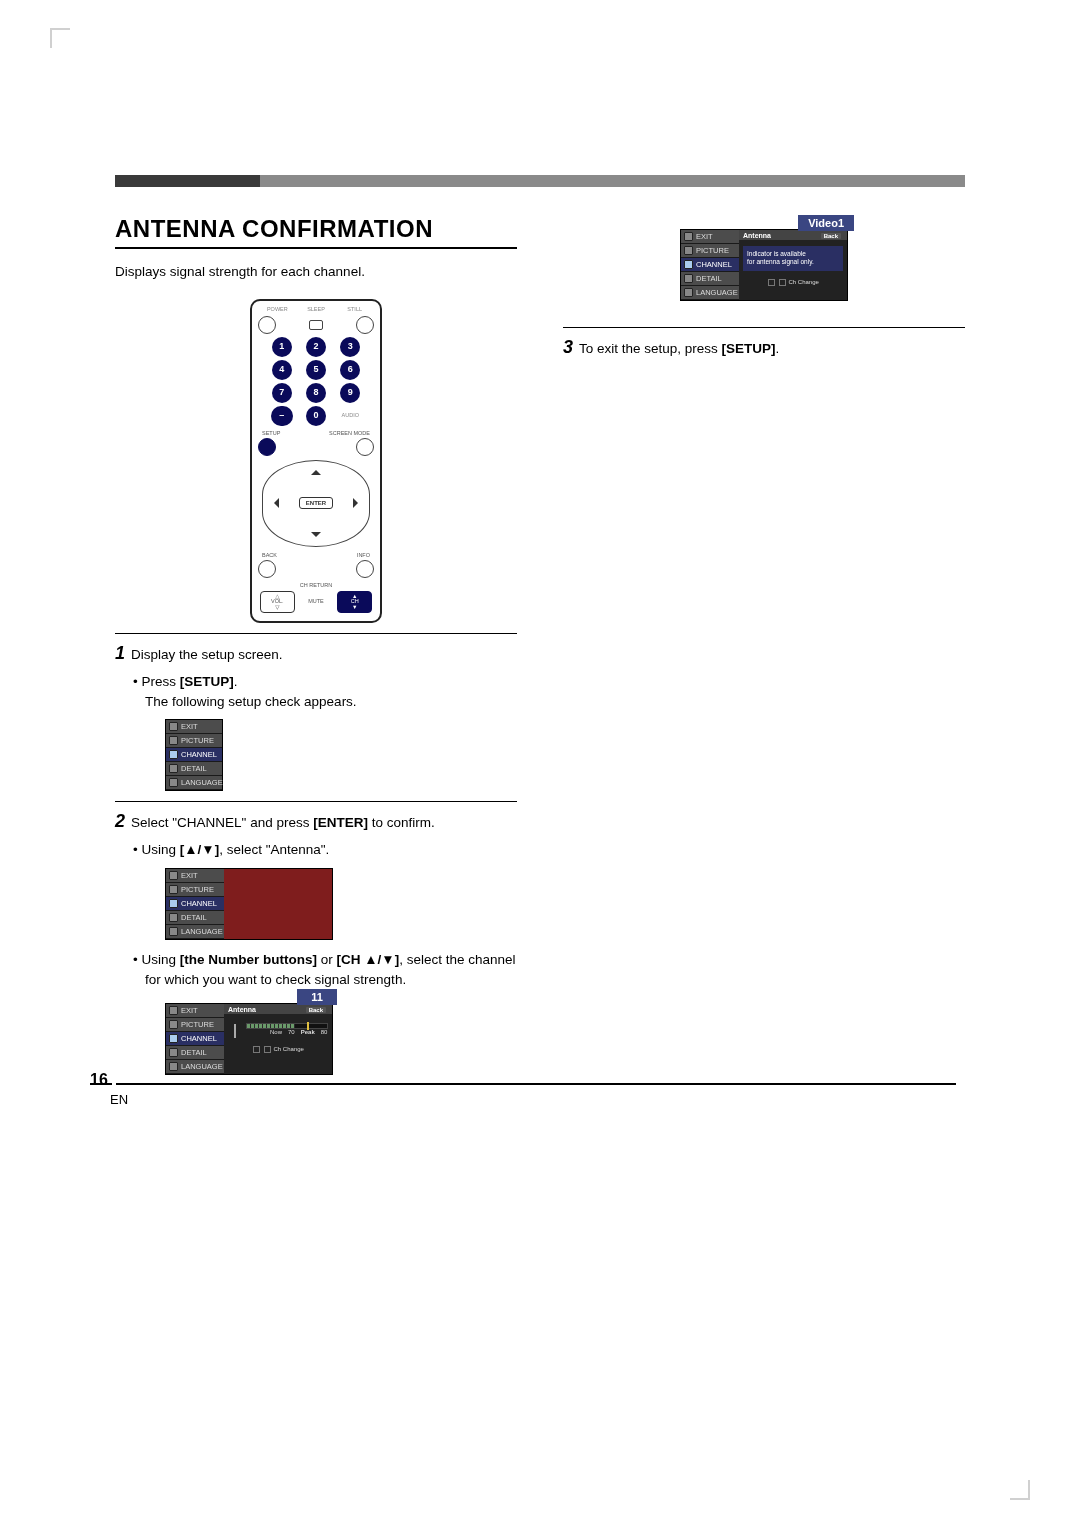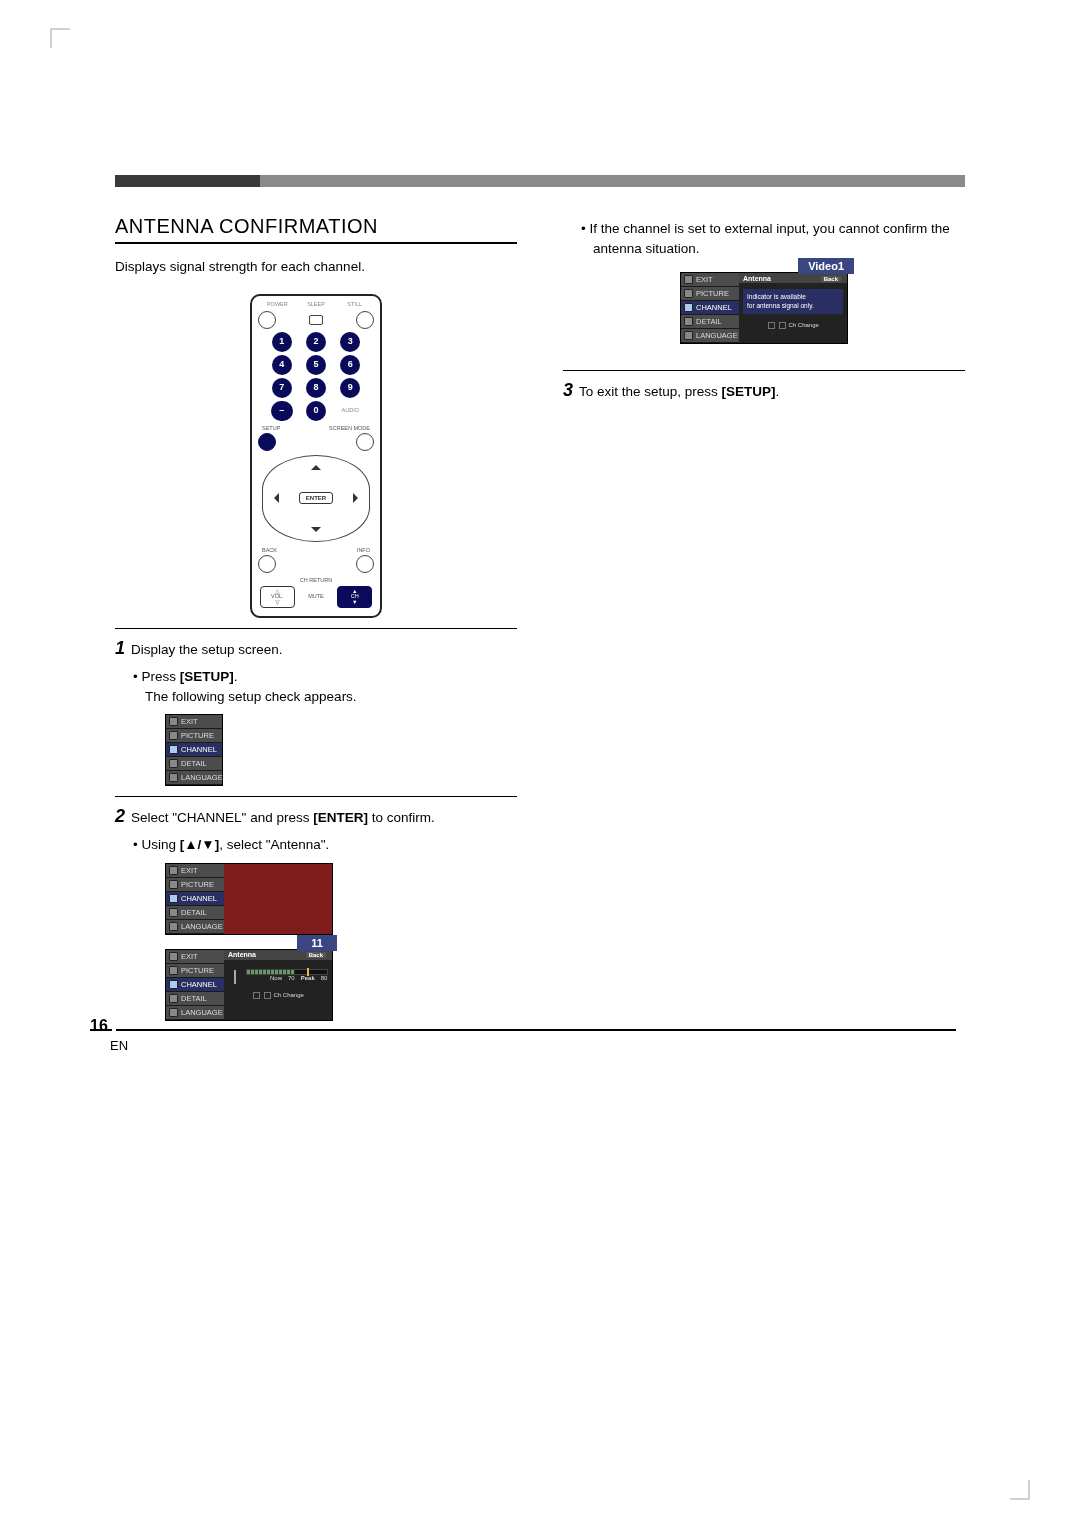--- a/index.html
+++ b/index.html
@@ -37,22 +37,22 @@
   }
   .topbar .dark { flex: 0 0 145px; background: #3a3a3a; }
   .topbar .mid  { flex: 1; background: #8a8a8a; }
   .columns {
     display: flex;
     gap: 46px;
     padding: 40px 55px 0 55px;
   }
   .col { flex: 1; min-width: 0; }
   h1.title {
-    font-size: 20px;
-    font-weight: normal;
+    font-size: 24px;
+    font-weight: bold;
     letter-spacing: 0.5px;
     margin-bottom: 4px;
     display: inline-block;
     width: 100%;
   }
   .title-underline {
     border-bottom: 2.5px solid #000;
     width: 100%;
     margin-bottom: 14px;
   }
@@ -288,20 +288,23 @@
               <div class="tab">
                   <span class="ico"></span>
                   <span>LANGUAGE</span>
                 </div>
             </div>
           </div>
         </div>
       </div>
 
       <ul class="bullets">
+        <li>
+          <span>Using </span><b>[the Number buttons]</b><span> or </span><b>[CH ▲/▼]</b><span>, select the channel for which you want to check signal strength.</span>
+        </li>
       </ul>
 
       <div class="img-wrap" style="justify-content:flex-start;padding-left:50px;margin-top:14px">
         <div style="position:relative">
           <div class="osd">
             <div class="osd-wrap">
               <div class="osd-left">
                 <div class="tab">
                     <span class="ico"></span>
                     <span>EXIT</span>
@@ -350,23 +353,20 @@
                 </div>
               </div>
             </div>
           </div>
           <div class="chip" style="position:absolute;right:-4px;top:-14px;background:#3a4682;color:#fff;font-size:11px;padding:2px 14px;font-weight:bold">11</div>
         </div>
       </div>
     </div>
 
     <div class="col">
-      <ul class="bullets" style="margin-top:4px">
-        <li>If the channel is set to external input, you cannot confirm the antenna situation.</li>
-      </ul>
 
       <div class="img-wrap" style="justify-content:center;margin-top:14px">
         <div style="position:relative">
           <div class="osd">
             <div class="osd-wrap">
               <div class="osd-left">
                 <div class="tab">
                     <span class="ico"></span>
                     <span>EXIT</span>
                   </div>

